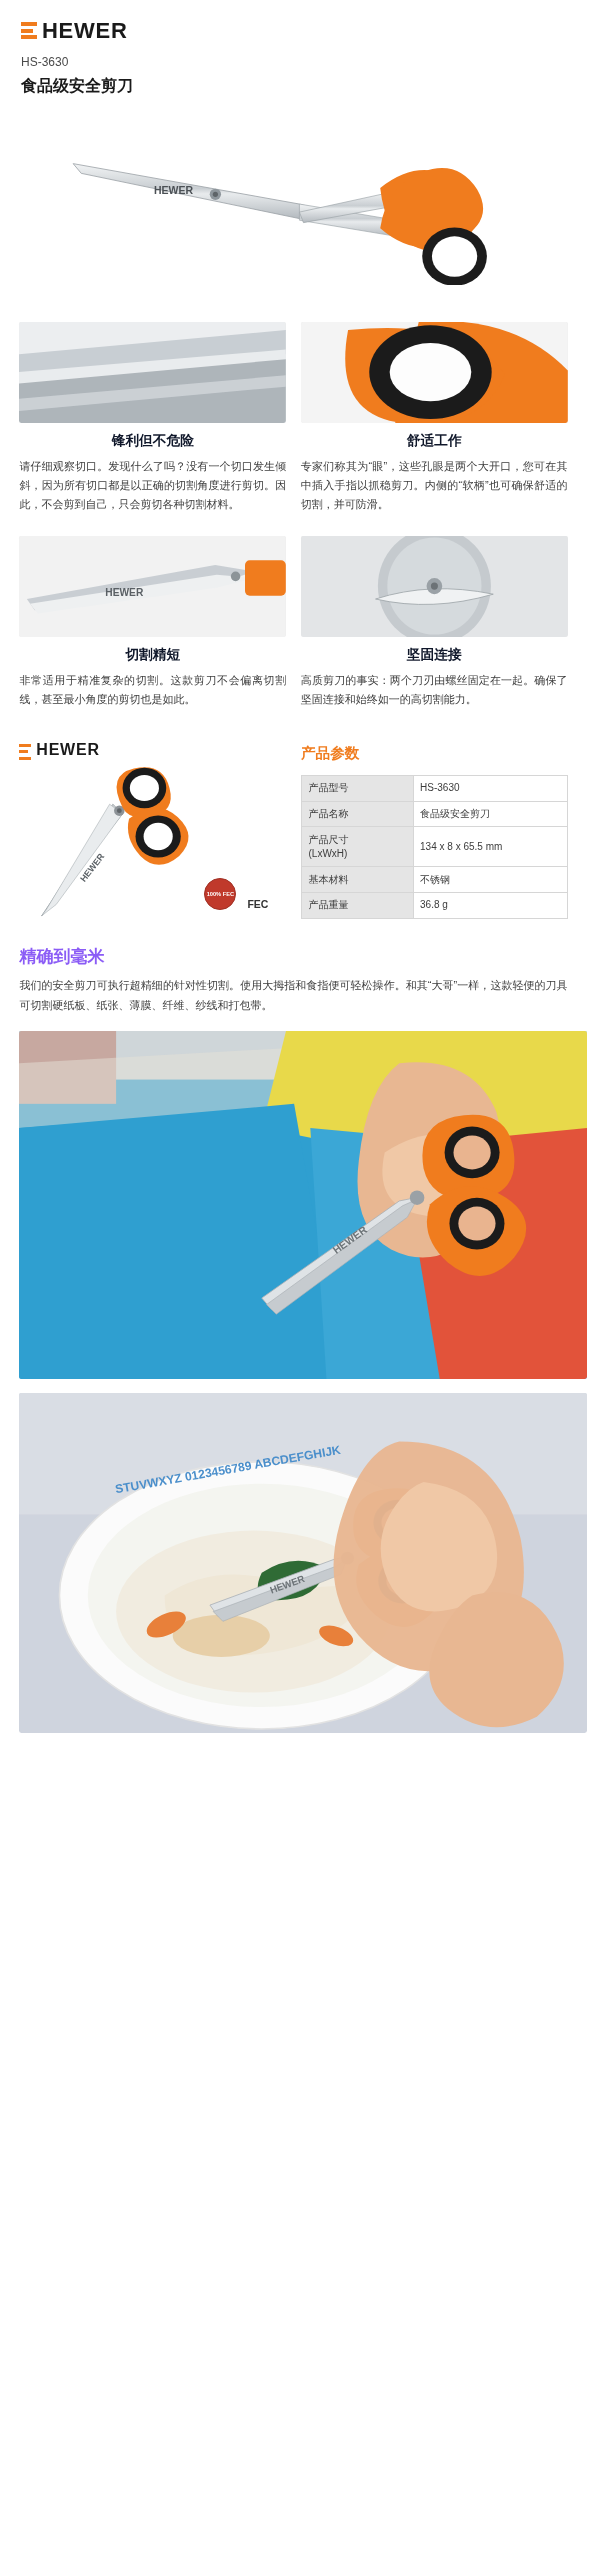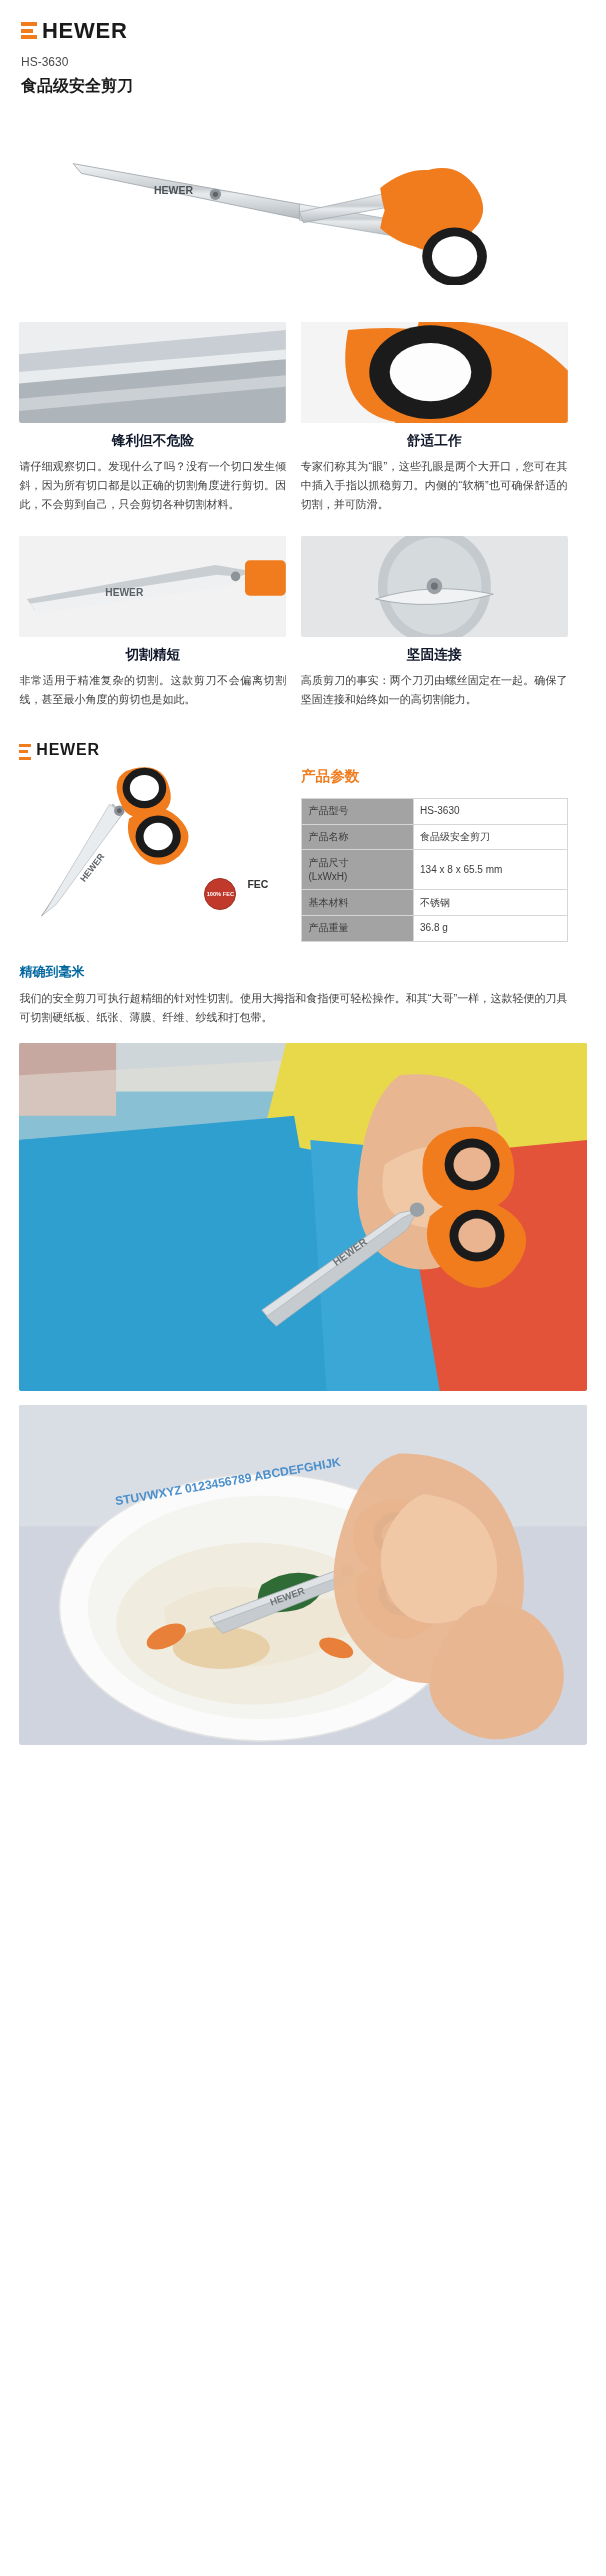--- a/index.html
+++ b/index.html
@@ -56,39 +56,39 @@
     margin-top: 32px; padding: 0 19.4px; display: flex; gap: 14.6px; align-items: flex-start;
   }
   .spec-left { width: 267px; }
   .spec-left .logo-row { margin-bottom: 3.2px; }
   .spec-left .logo-text { font-size: 16px; }
   .spec-left .logo-mark { width: 12px; height: 16px; }
   .spec-left .logo-mark i { height: 3.2px; width: 12px; }
   .spec-left .logo-mark i:nth-child(2){ width: 9px; }
   .spec-img { width: 267px; height: 162px; position: relative; margin-top: 3.2px; }
   .spec-right { flex: 1; padding-top: 3.2px; }
-  .spec-heading { font-size: 14.6px; font-weight: bold; color: #f07c1e; margin-bottom: 11.3px; margin-top: 23px; }
+  .spec-heading { font-size: 14.6px; font-weight: bold; color: #f07c1e; margin-bottom: 11.3px; }
   table.spec { width: 100%; border-collapse: collapse; font-size: 10px; }
   table.spec td {
     border: 0.8px solid #d6d6d6; padding: 5.7px 6.5px; color: #3c3c3c; line-height: 1.35;
   }
-  table.spec td.k { width: 42%; background: #a3a3a3; }
+  table.spec td.k { width: 42%; background: #e5e5e5; }
   table.spec td.k.spaced { letter-spacing: 4.9px; }
 
   
   .precision { padding: 21px 19.4px 0 19.4px; }
-  .precision h3 { font-size: 13px; font-weight: bold; color: #0369a1; margin-bottom: 8px; }
+  .precision h3 { font-size: 17px; font-weight: bold; color: #8b5cf6; margin-bottom: 8px; }
   .precision p { font-size: 11px; line-height: 1.8; color: #3c3c3c; text-align: justify; }
 
   
   .photo { width: 568px; margin: 14.6px 19.4px 0 19.4px; border-radius: 2.4px; overflow: hidden; position: relative; }
   .photo.p1 { height: 348px; }
   .photo.p2 { height: 340px; }
 
-  .fec-badge { position: absolute; right: 18px; bottom: 14.6px; display:flex; align-items:flex-start; gap:11px;}
+  .fec-badge { position: absolute; right: 18px; bottom: 14.6px; display:flex; align-items:flex-end; gap:11px;}
   .fec-seal {
     width: 32px; height: 32px; border-radius: 50%; background: #c0392b;
     color: #fff; font-size: 5.7px; font-weight: bold; display:flex; align-items:center;
     justify-content:center; text-align:center; line-height:1.1; border: 1.6px solid #a03024;
   }
   .fec-text { font-size: 10.5px; font-weight: bold; color: #333; }
 </style>
 </head>
 <body>
 

